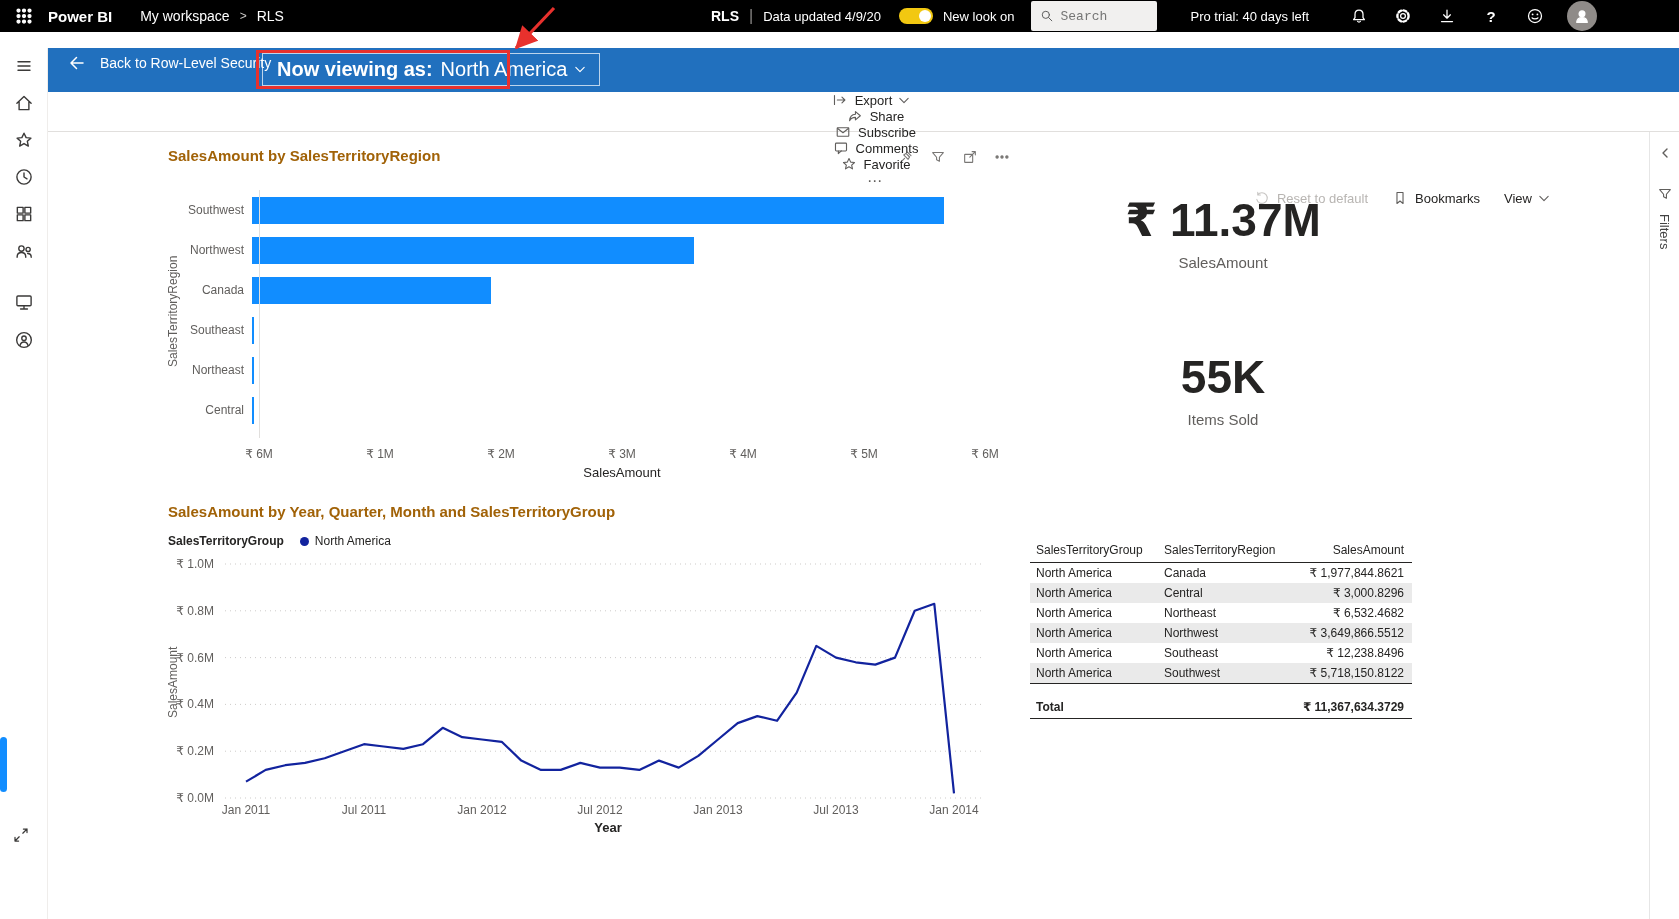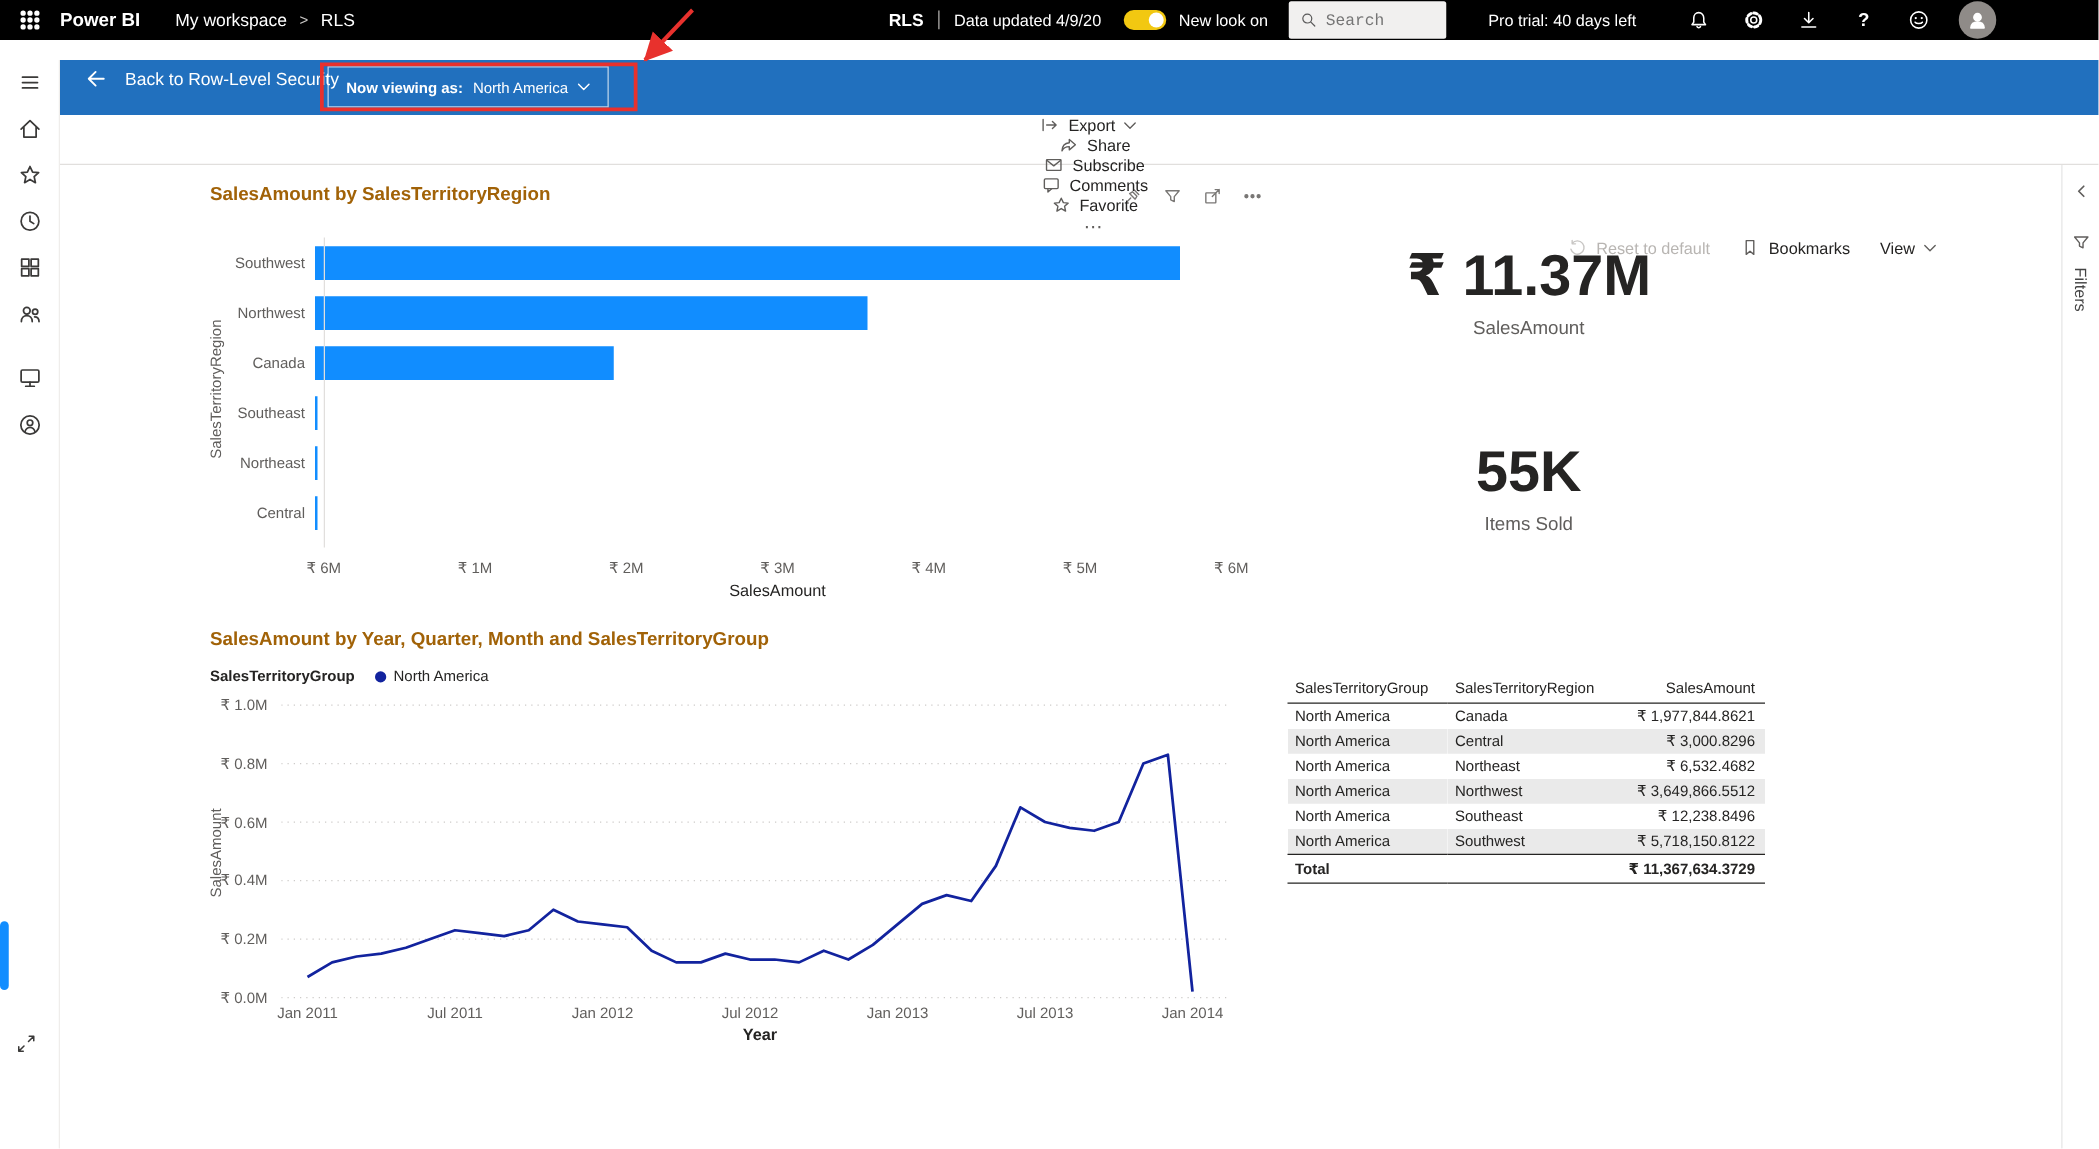--- a/index.html
+++ b/index.html
@@ -29,21 +29,21 @@
   .search-box input{border:none;outline:none;background:transparent;font-size:13px;width:82px;color:#1d4ed8;font-family:Liberation Mono, monospace;}
   .tb-right{display:flex;align-items:center;margin-left:34px;padding-right:82px;text-align:center;}
   .protrial{font-size:13px;margin-right:28px;white-space:nowrap;}
   .tb-ic{width:44px;height:48px;display:flex;align-items:center;justify-content:center;color:#fff;cursor:pointer;}
   .help-glyph{font-size:15px;font-weight:700;}
   .avatar{width:30px;height:30px;border-radius:50%;background:#8f8b88;display:flex;align-items:center;justify-content:center;margin-left:10px;cursor:pointer;flex:none;}
 
   
   .viewbar{position:absolute;left:48px;top:48px;right:0;height:44px;background:var(--viewbar-bg,#2170BE);color:#fff;z-index:6;}
   .back-btn{position:absolute;left:20px;top:0;height:29px;display:flex;align-items:center;gap:14px;font-size:14px;cursor:pointer;}
-  .viewas{position:absolute;left:214px;top:5px;display:flex;align-items:center;gap:8px;border:1px solid rgba(255,255,255,.7);height:33px;padding:0 14px;font-size:12px;cursor:pointer;white-space:nowrap;}
+  .viewas{position:absolute;left:214px;top:5px;display:flex;align-items:center;gap:8px;border:1px solid rgba(255,255,255,.7);height:33px;padding:0 14px;font-size:20px;cursor:pointer;white-space:nowrap;}
   .viewas .lbl{font-weight:700;}
 
   
   .annot-box{position:absolute;left:256px;top:50px;width:254px;height:39px;border:3px solid var(--red,#E8312D);z-index:40;pointer-events:none;}
   .annot-arrow{position:absolute;left:502px;top:2px;z-index:40;pointer-events:none;}
 
   
   .toolbar{position:absolute;left:48px;top:92px;right:0;height:40px;background:#fff;border-bottom:1px solid #e1dfdd;display:flex;align-items:center;font-size:13px;z-index:6;flex-direction:column;}
   .tbtn{display:flex;align-items:center;gap:7px;margin-left:24px;cursor:pointer;white-space:nowrap;}
   .tbtn .i{color:#605e5c;}
@@ -94,21 +94,21 @@
   .line-plot{position:absolute;left:225px;top:562px;width:760px;height:238px;}
   .gridline{stroke:#cdcbc9;stroke-width:1;stroke-dasharray:1 4;}
   .dataline{fill:none;stroke:var(--line-color,#12239E);stroke-width:2.2;stroke-linejoin:round;}
   .line-x-ticks{position:absolute;left:225px;top:803px;width:760px;height:16px;}
 
   .pbi-table{position:absolute;left:1030px;top:538px;width:382px;border-collapse:collapse;font-size:12px;color:#252423;table-layout:fixed;}
   .pbi-table th{font-weight:400;text-align:left;padding:5px 8px 5px 6px;border-bottom:1px solid #252423;white-space:nowrap;cursor:pointer;}
   .pbi-table td{padding:3px 8px 3px 6px;white-space:nowrap;overflow:hidden;}
   .pbi-table tbody tr:nth-child(even){background:#eaeaea;}
   .pbi-table .num{text-align:right;}
-  .pbi-table tfoot td{font-weight:700;border-top:1px solid #252423;border-bottom:1px solid #252423;padding:4px 8px 4px 6px;}
+  .pbi-table tfoot td{font-weight:700;border-top:1px solid #252423;border-bottom:1px solid #252423;padding:16px 8px 4px 6px;}
   .pbi-table th:nth-child(1),.pbi-table td:nth-child(1){width:128px;}
   .pbi-table th:nth-child(2),.pbi-table td:nth-child(2){width:130px;}
   .pbi-table th:nth-child(3),.pbi-table td:nth-child(3){width:124px;}
 </style>
 </head>
 <body>
 
 <div class="app">
 
   <div class="topbar">

